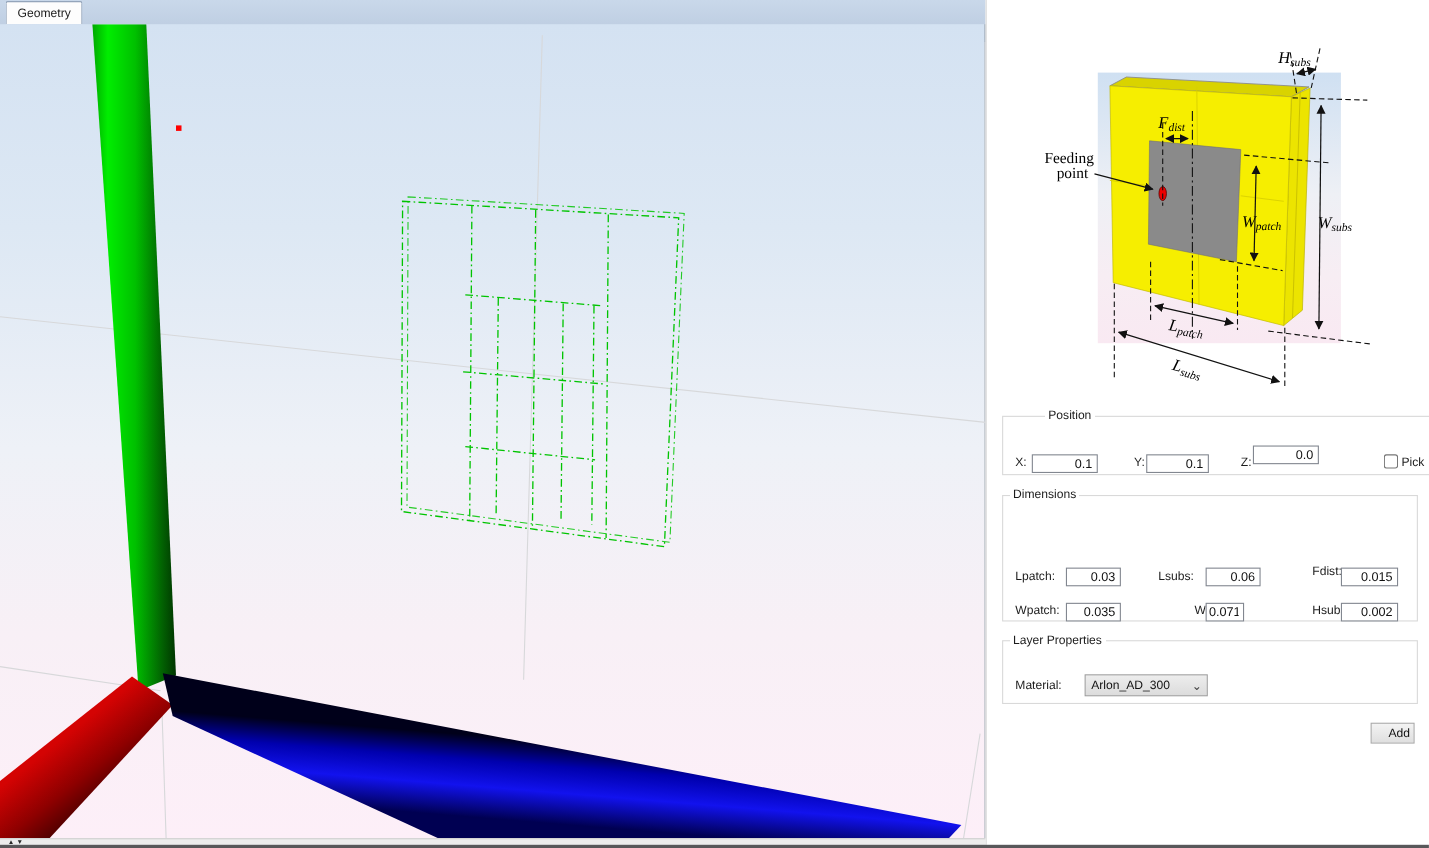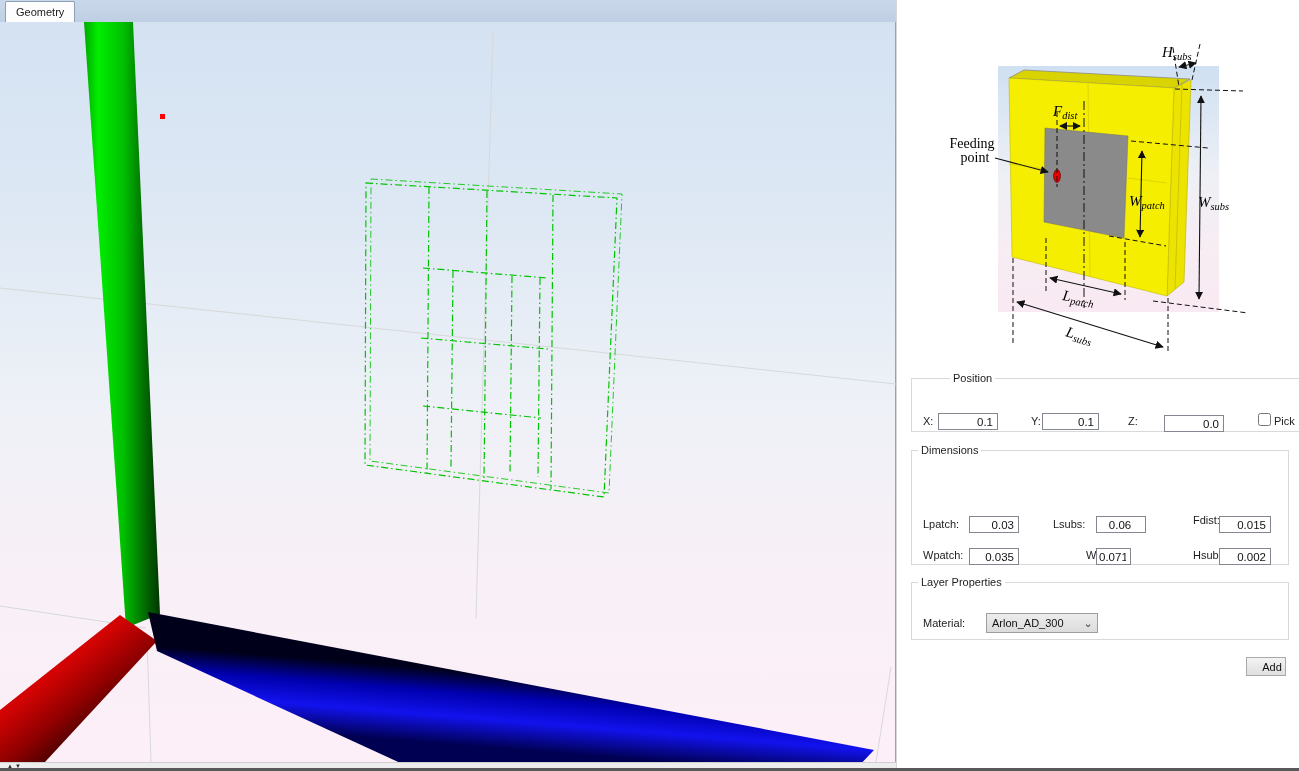--- a/index.html
+++ b/index.html
@@ -197,31 +197,31 @@
       </g>
     </svg>
 
     <fieldset id="position-box">
       <legend>Position</legend>
       <span class="fld-label" style="left:11px; top:31px;">X:</span>
       <input class="fld-input" style="left: 26px; top: 29px; width: 60px;" value="0.1">
       <span class="fld-label" style="left:119px; top:31px;">Y:</span>
       <input class="fld-input" style="left: 130px; top: 29px; width: 57px;" value="0.1">
       <span class="fld-label" style="left:216px; top:31px;">Z:</span>
-      <input class="fld-input" style="left: 227px; top: 31px; width: 60px; margin-left: 25px;" value="0.0">
+      <input class="fld-input" style="left: 227px; top: 21px; width: 60px;" value="0.0">
       <input type="checkbox" id="pick-checkbox" style="left: 346px; top: 29px;">
       <span class="fld-label" style="left:362px; top:31px;">Pick</span>
     </fieldset>
 
     <fieldset id="dimensions-box">
       <legend>Dimensions</legend>
       <span class="fld-label" style="left:11px; top:62px;">Lpatch:</span>
       <input class="fld-input" style="left: 57px; top: 60px; width: 50px;" value="0.03">
       <span class="fld-label" style="left:141px; top:62px;">Lsubs:</span>
-      <input class="fld-input" style="left: 184px; top: 60px; width: 50px; text-align: center;" value="0.06">
+      <input class="fld-input" style="left: 184px; top: 60px; width: 50px;" value="0.06">
       <span class="fld-label" style="left:281px; top:58px;">Fdist:</span>
       <input class="fld-input" style="left: 307px; top: 60px; width: 52px;" value="0.015">
       <span class="fld-label" style="left:11px; top:93px;">Wpatch:</span>
       <input class="fld-input" style="left: 57px; top: 92px; width: 50px;" value="0.035">
       <span class="fld-label" style="left:141px; top:93px;margin-left:33px;">Wsubs:</span>
       <input class="fld-input" style="left: 184px; top: 92px; width: 35px;" value="0.071">
       <span class="fld-label" style="left:281px; top:93px;">Hsubs:</span>
       <input class="fld-input" style="left: 307px; top: 92px; width: 52px;" value="0.002">
     </fieldset>
 

